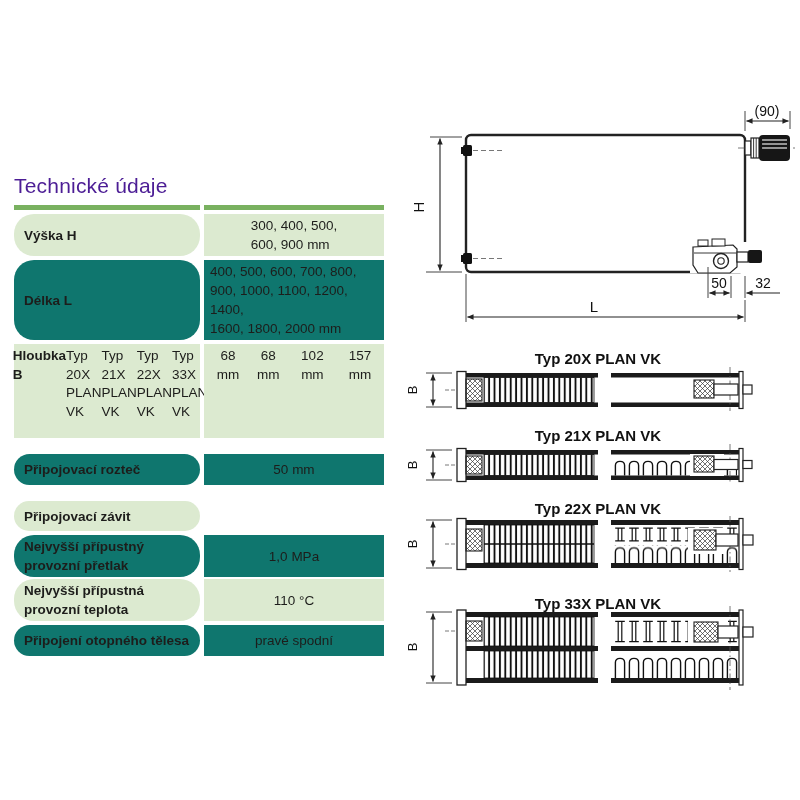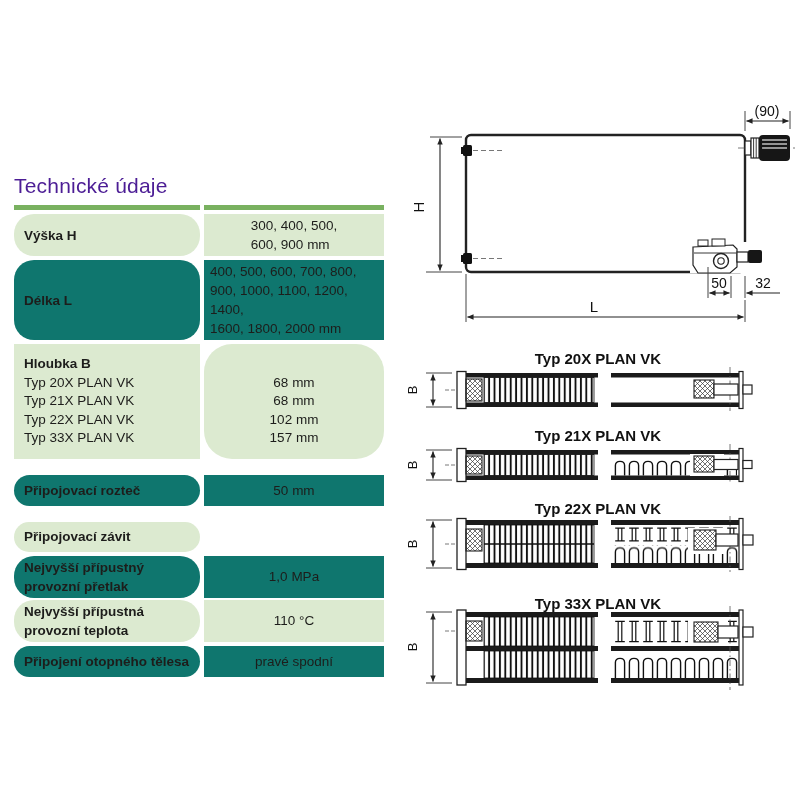--- a/index.html
+++ b/index.html
@@ -14,25 +14,25 @@
   .trow{display:flex;gap:4px;margin-bottom:4px;}
   .shadeA{background:#dcead0;}
   .shadeB{background:#0f766e;}
   .lcell{width:186px;box-sizing:border-box;padding:2px 4px 2px 10px;display:flex;align-items:center;
          font-weight:bold;font-size:13.5px;line-height:19px;white-space:pre-line;border-radius:20px;}
   .vcell{flex:1;display:flex;align-items:center;justify-content:center;text-align:left;
          font-size:13.5px;line-height:19px;white-space:pre-line;padding:2px 6px;}
   .h37{min-height:37px}.h57{min-height:57px}.h88{min-height:88px}.h27{min-height:27px}
   .h30{min-height:30px}.h38{min-height:38px}
   .mt2{margin-top:16px}.mb1{margin-bottom:2px}
-  .stack{display:flex;flex-direction:column;justify-content:center;}
+  .stack{display:flex;flex-direction:row;justify-content:center;}
   .stack div{line-height:18.5px;font-size:13.5px;}
   .stack .hd{font-weight:bold;}
   .lstack{width:186px;box-sizing:border-box;padding:3px 4px 3px 10px;}
-  .vstack{flex:1;text-align:center;padding:11px 0;border-radius:28px;}
+  .vstack{flex:1;text-align:center;padding:3px 0;}
   
   .drw{position:absolute;left:400px;}
   .sec-title{position:absolute;left:418px;width:360px;text-align:center;
              font-weight:bold;font-size:15px;color:#111;}
   svg text{font-family:"Liberation Sans","DejaVu Sans",sans-serif;fill:#111;}
 </style>
 </head>
 <body>
 
 <div id="page">

